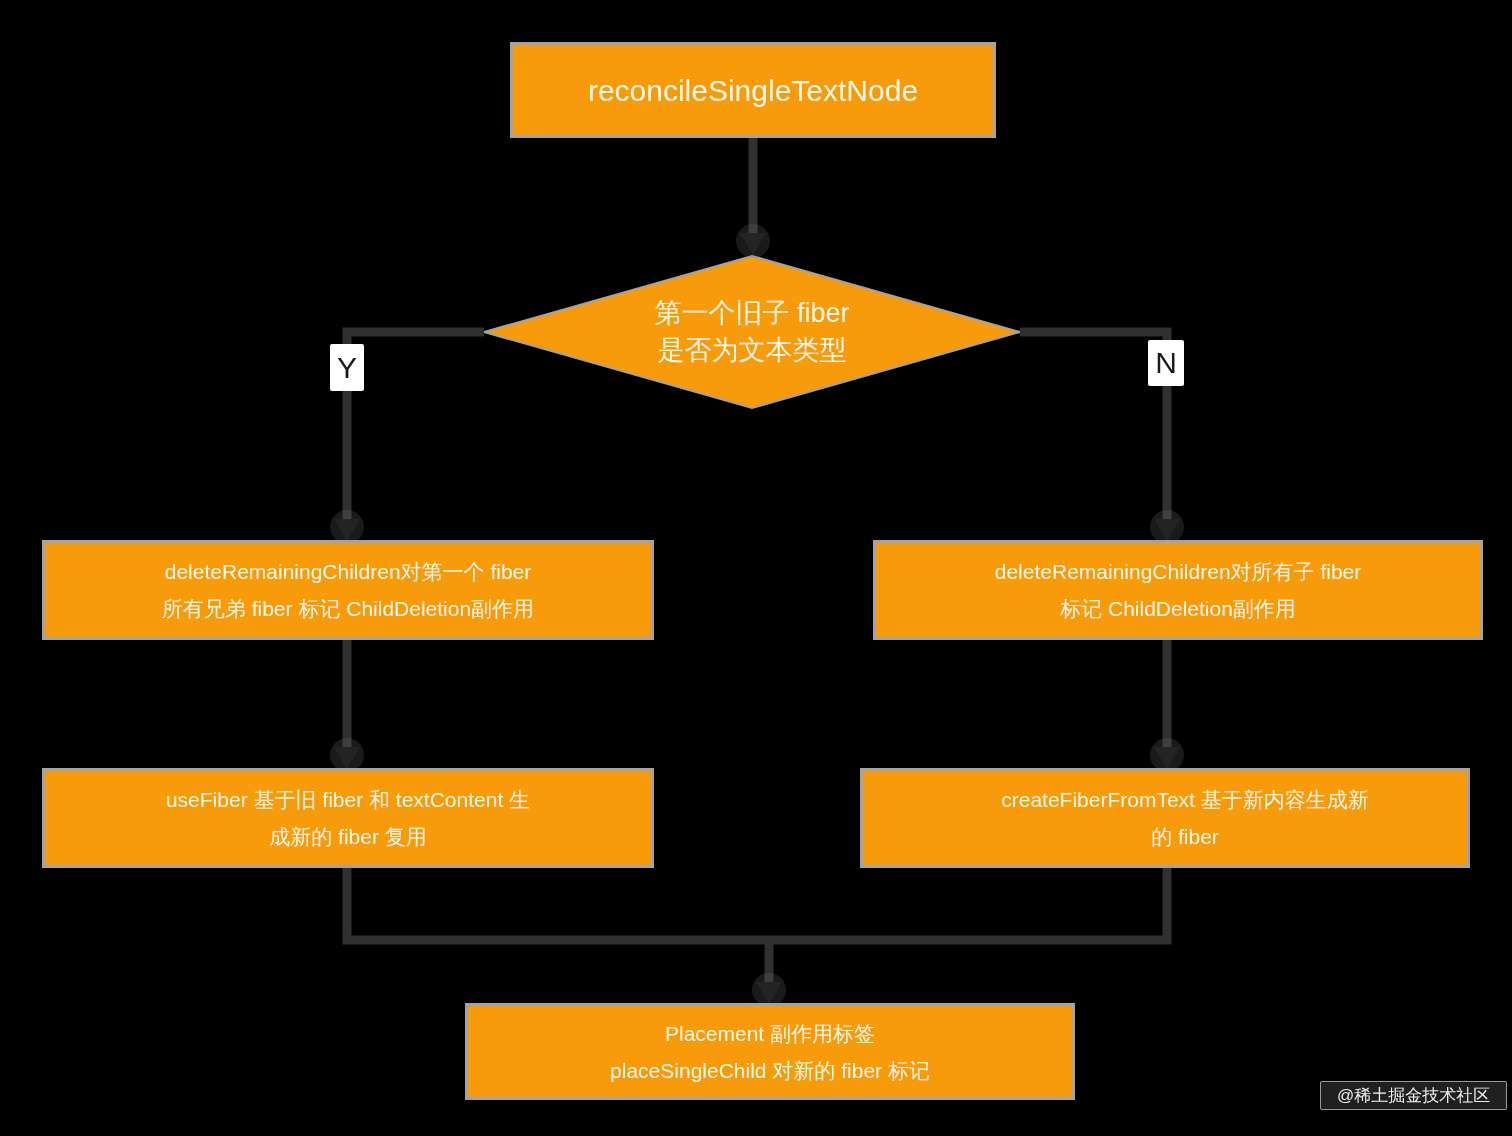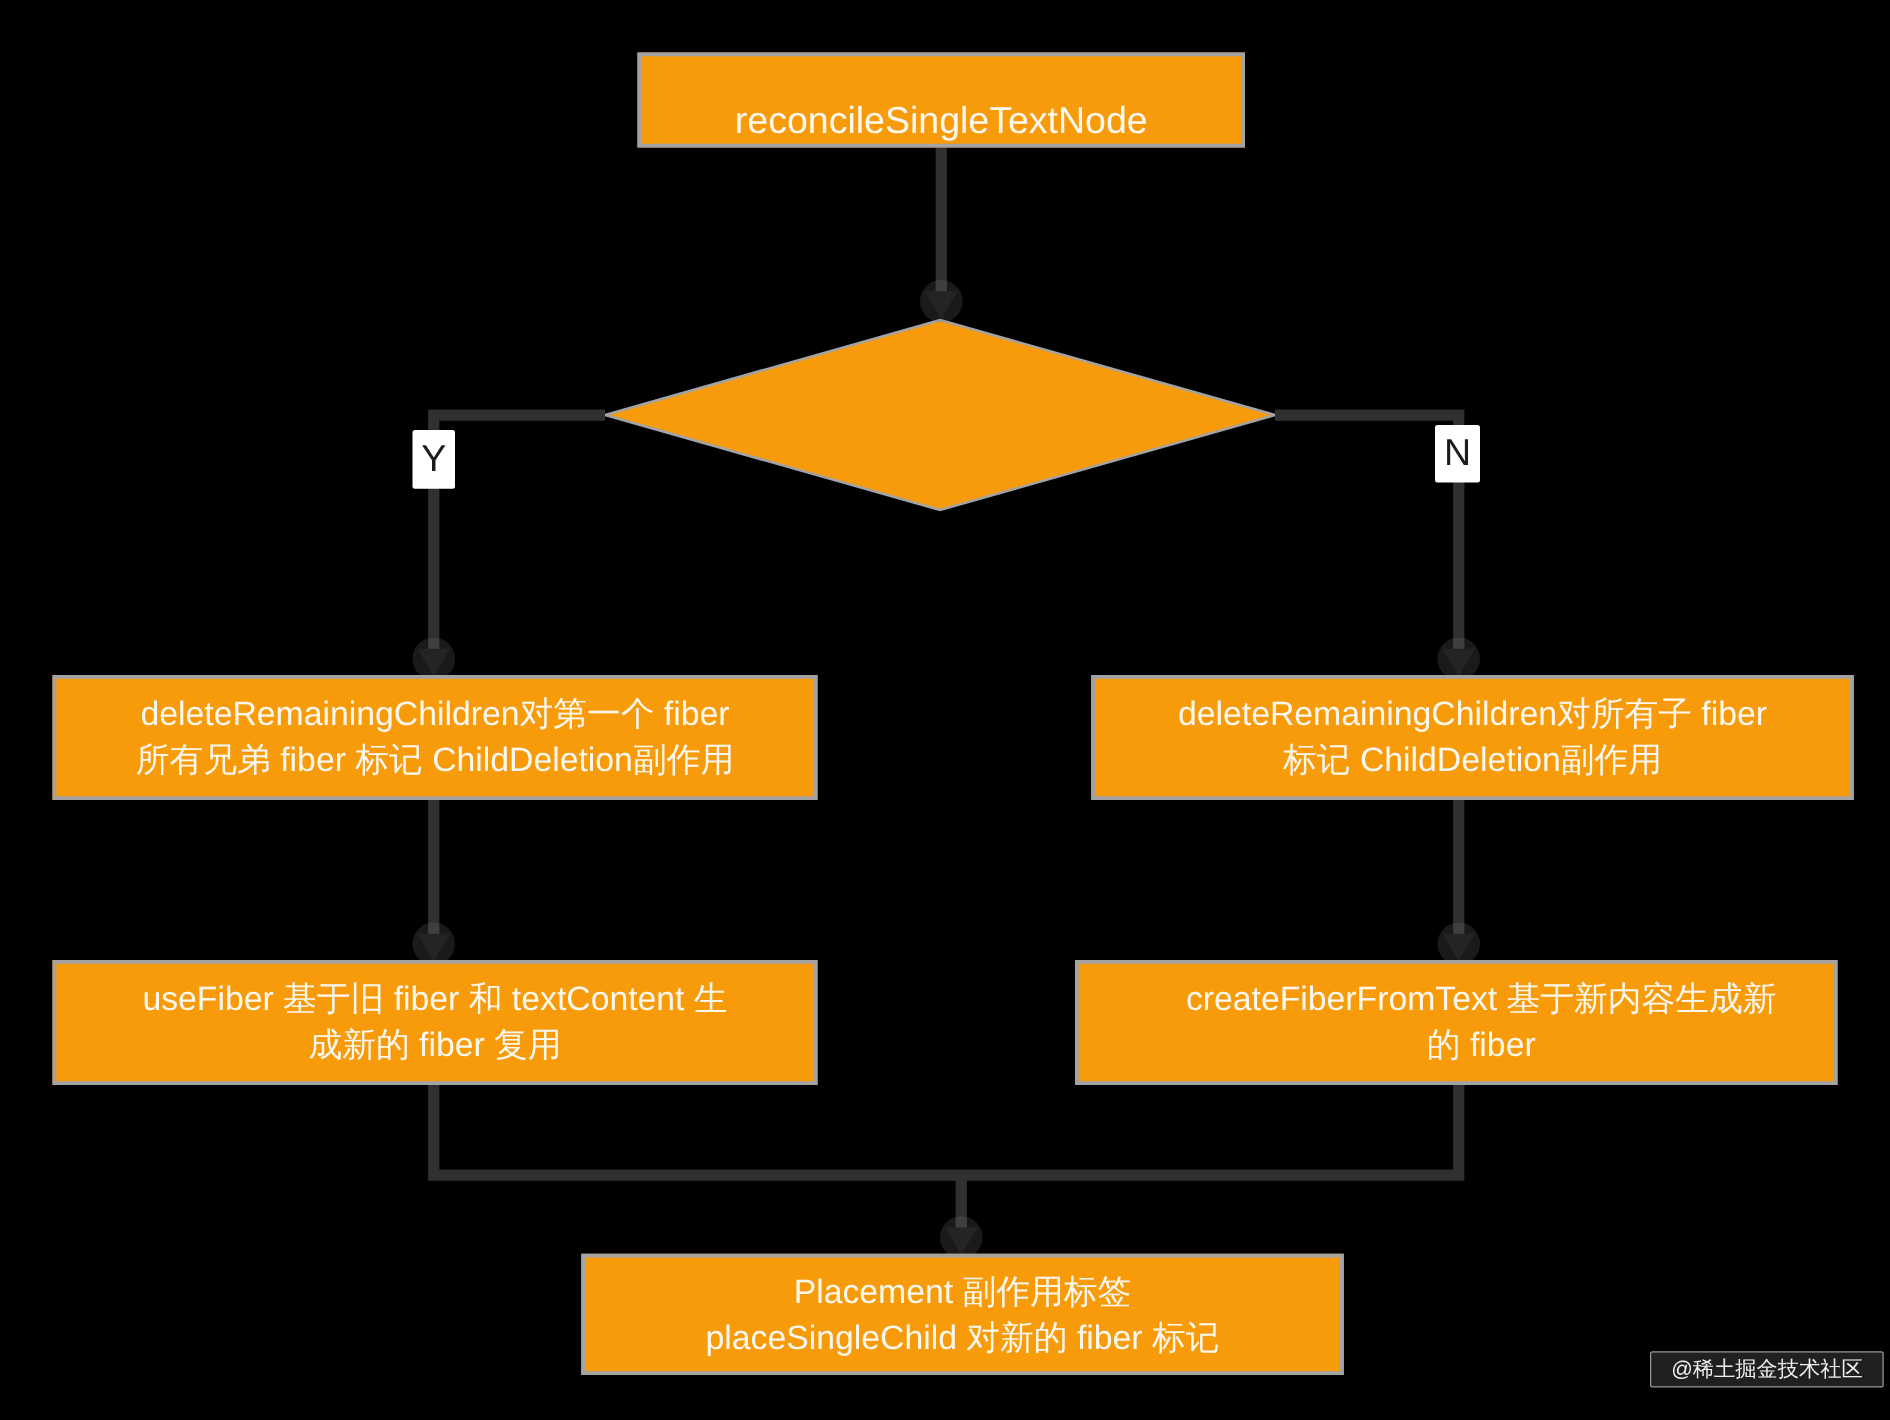--- a/index.html
+++ b/index.html
@@ -18,21 +18,21 @@
   .node {
     position: absolute;
     background: #f79b0b;
     border: 3px solid #a3a3a3;
     color: #fdf8ef;
     display: flex;
     flex-direction: column;
     align-items: center;
     justify-content: center;
     text-align: center;
-    font-size: 27px;
+    font-size: 21px;
     line-height: 37px;
     box-sizing: border-box;
   }
   .node .l { display: block; white-space: nowrap; }
   .node-start { font-size: 30px; }
   .decision-text {
     position: absolute;
     left: 484px; top: 256px;
     width: 536px; height: 152px;
     display: flex; flex-direction: column;
@@ -93,24 +93,28 @@
     <g fill="#242424">
       <polygon points="740,233 766,233 753,255"></polygon>
       <polygon points="334,519 360,519 347,541"></polygon>
       <polygon points="1154,519 1180,519 1167,541"></polygon>
       <polygon points="334,747 360,747 347,769"></polygon>
       <polygon points="1154,747 1180,747 1167,769"></polygon>
       <polygon points="756,982 782,982 769,1004"></polygon>
     </g>
   </svg>
 
-  <div class="node node-start" style="left:510px; top:42px; width:486px; height:76px;justify-content:flex-end;">
+  <div class="node node-start" style="left:510px; top:42px; width:486px; height:96px;">
     <span class="l">reconcileSingleTextNode</span>
   </div>
 
+  <div class="decision-text">
+    <span class="l">第一个旧子 fiber</span>
+    <span class="l">是否为文本类型</span>
+  </div>
 
   <div class="edge-label edge-label-y">
     <span>Y</span>
   </div>
   <div class="edge-label edge-label-n">
     <span>N</span>
   </div>
 
   <div class="node" style="left:42px; top:540px; width:612px; height:100px;">
     <span class="l">deleteRemainingChildren对第一个 fiber</span>

